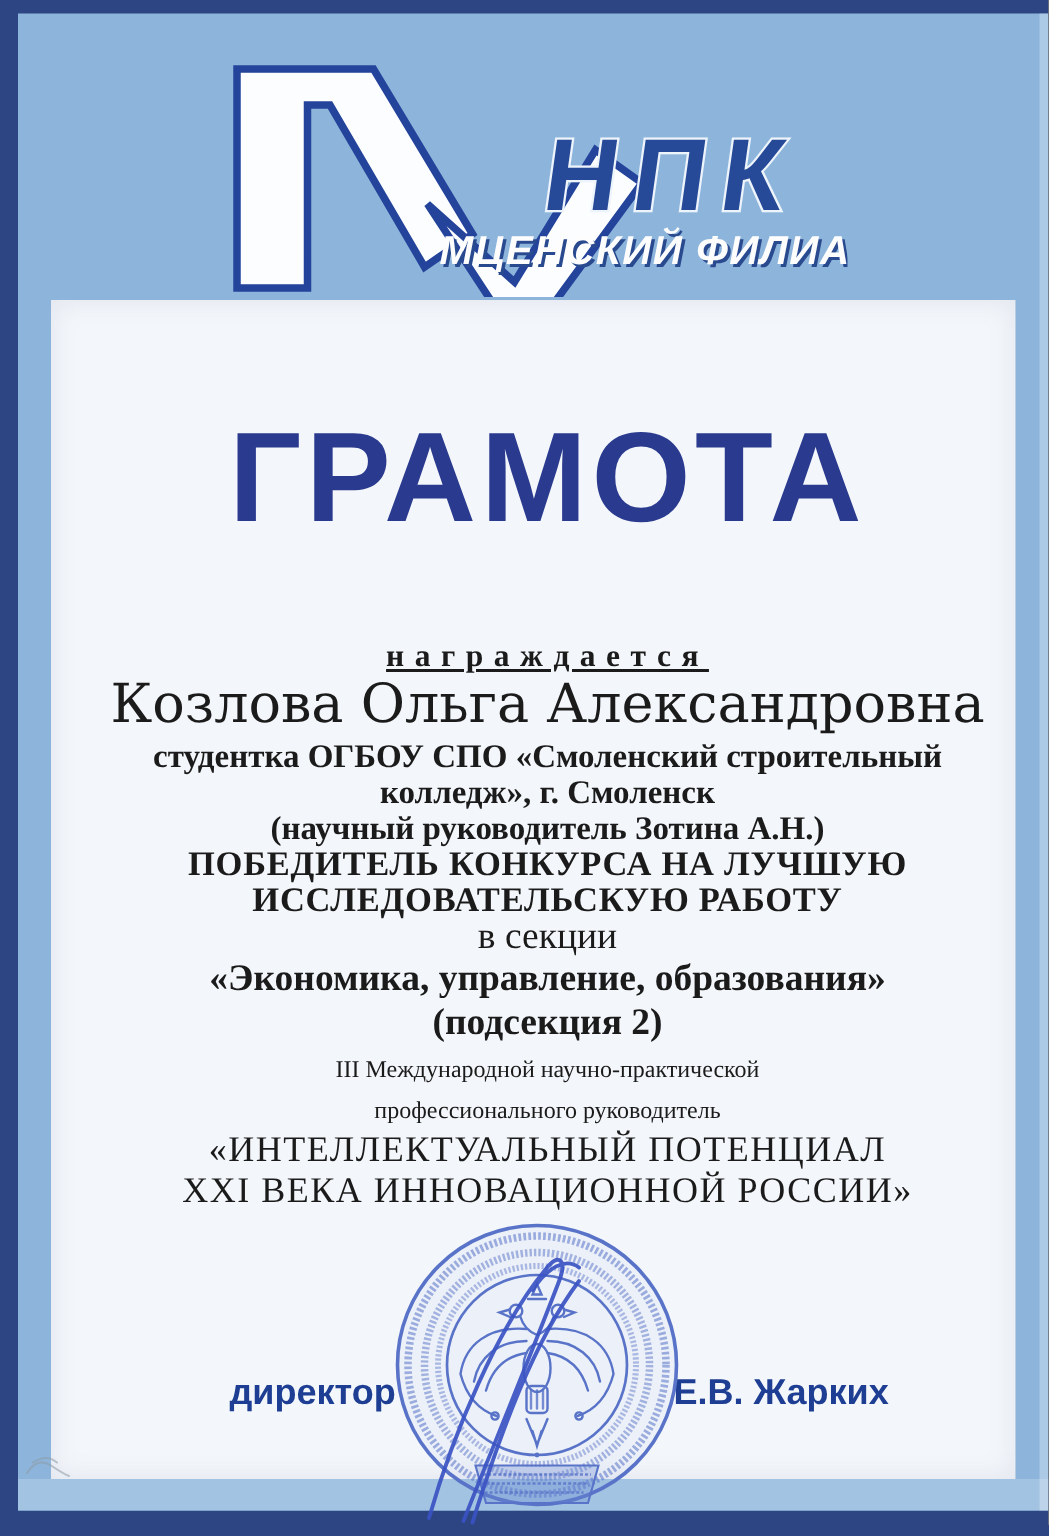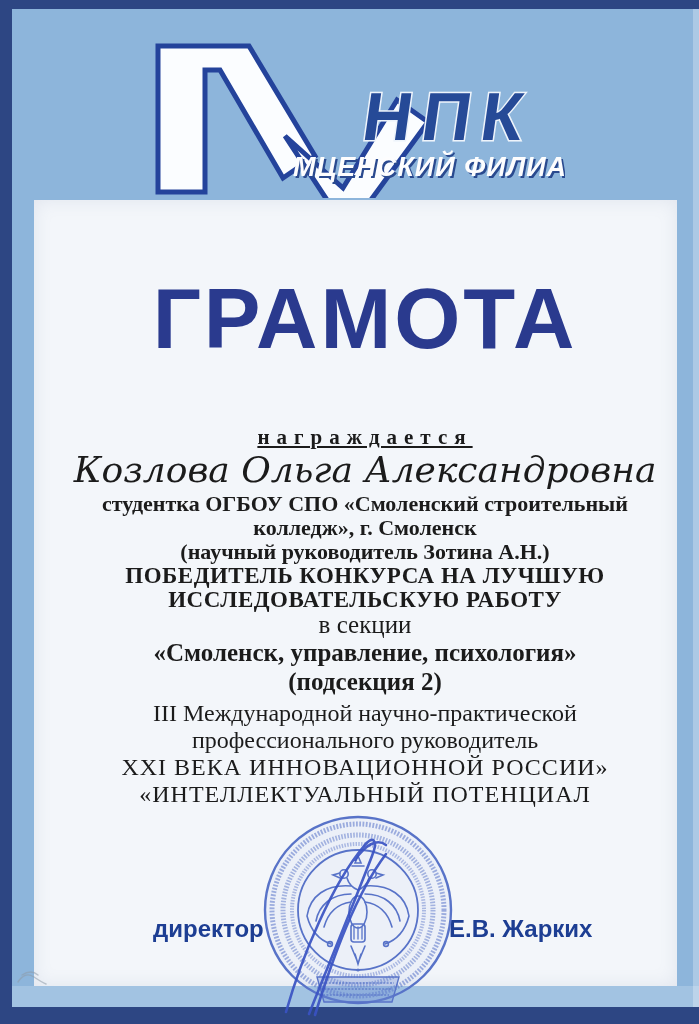--- a/index.html
+++ b/index.html
@@ -30,26 +30,26 @@
   .content{
     position:absolute;left:50px;top:216px;width:630px;
     text-align:center;color:#1b1b1b;margin-top:24px;
   }
   .cert-title{
     margin-top:34px;height:90px;line-height:90px;
     font-family:"Liberation Sans", sans-serif;font-weight:bold;
     font-size:85px;letter-spacing:3px;color:#2a3a8e;
   }
   .l-award{margin-top:62px;line-height:22px;font-size:21px;font-weight:bold;letter-spacing:7px;text-decoration:underline;}
-  .l-name{line-height:44px;font-size:36px;font-style:italic;font-family:"DejaVu Serif", serif;}
+  .l-name{line-height:44px;font-size:36px;font-family:"DejaVu Serif", serif;}
   .l-b22{line-height:24px;font-size:22px;font-weight:bold;}
   .l-b23{line-height:24px;font-size:23px;font-weight:bold;letter-spacing:.5px;}
   .l-sec{line-height:26px;font-size:25px;}
   .l-secname{line-height:29px;font-size:25px;font-weight:bold;}
-  .l-ev{line-height:27px;font-size:24px;}
+  .l-ev{line-height:27px;font-size:16px;}
   .l-ev-first{margin-top:4px;}
   .l-evt{line-height:27px;font-size:24px;letter-spacing:1px;}
 
   .footer-role,.footer-signer{
     position:absolute;top:916px;height:26px;line-height:26px;
     font-family:"Liberation Sans", sans-serif;font-weight:bold;
     font-size:24px;color:#1d3e93;
   }
   .footer-role{left:153px;}
   .footer-signer{left:449px;}
@@ -83,26 +83,26 @@
   <div class="content">
     <div class="cert-title">ГРАМОТА</div>
     <div class="l-award">награждается</div>
     <div class="l-name">Козлова Ольга Александровна</div>
     <div class="l-b22">студентка ОГБОУ СПО «Смоленский строительный</div>
     <div class="l-b22">колледж», г. Смоленск</div>
     <div class="l-b22">(научный руководитель Зотина А.Н.)</div>
     <div class="l-b23">ПОБЕДИТЕЛЬ КОНКУРСА НА ЛУЧШУЮ</div>
     <div class="l-b23">ИССЛЕДОВАТЕЛЬСКУЮ РАБОТУ</div>
     <div class="l-sec">в секции</div>
-    <div class="l-secname">«Смоленск, управление, психология»</div>
+    <div class="l-secname">«Экономика, управление, образования»</div>
     <div class="l-secname">(подсекция 2)</div>
     <div class="l-ev l-ev-first">III Международной научно-практической</div>
     <div class="l-ev">профессионального руководитель</div>
+    <div class="l-evt">«ИНТЕЛЛЕКТУАЛЬНЫЙ ПОТЕНЦИАЛ</div>
     <div class="l-evt">XXI ВЕКА ИННОВАЦИОННОЙ РОССИИ»</div>
-    <div class="l-evt">«ИНТЕЛЛЕКТУАЛЬНЫЙ ПОТЕНЦИАЛ</div>
   </div>
 
   <div class="footer-role">директор</div>
   <div class="footer-signer">Е.В. Жарких</div>
 
   <svg class="stamp-svg" width="200" height="206" viewBox="0 0 200 206">
     <g stroke="#5873c8" fill="none">
       <circle cx="100" cy="96" r="93" stroke-width="2.4" fill="rgba(110,140,210,0.05)"></circle>
       <circle cx="100" cy="96" r="86" stroke-width="5" stroke-dasharray="1.8 1.5" opacity="0.55"></circle>
       <circle cx="100" cy="96" r="75" stroke-width="5" stroke-dasharray="1.6 1.4" opacity="0.5"></circle>

